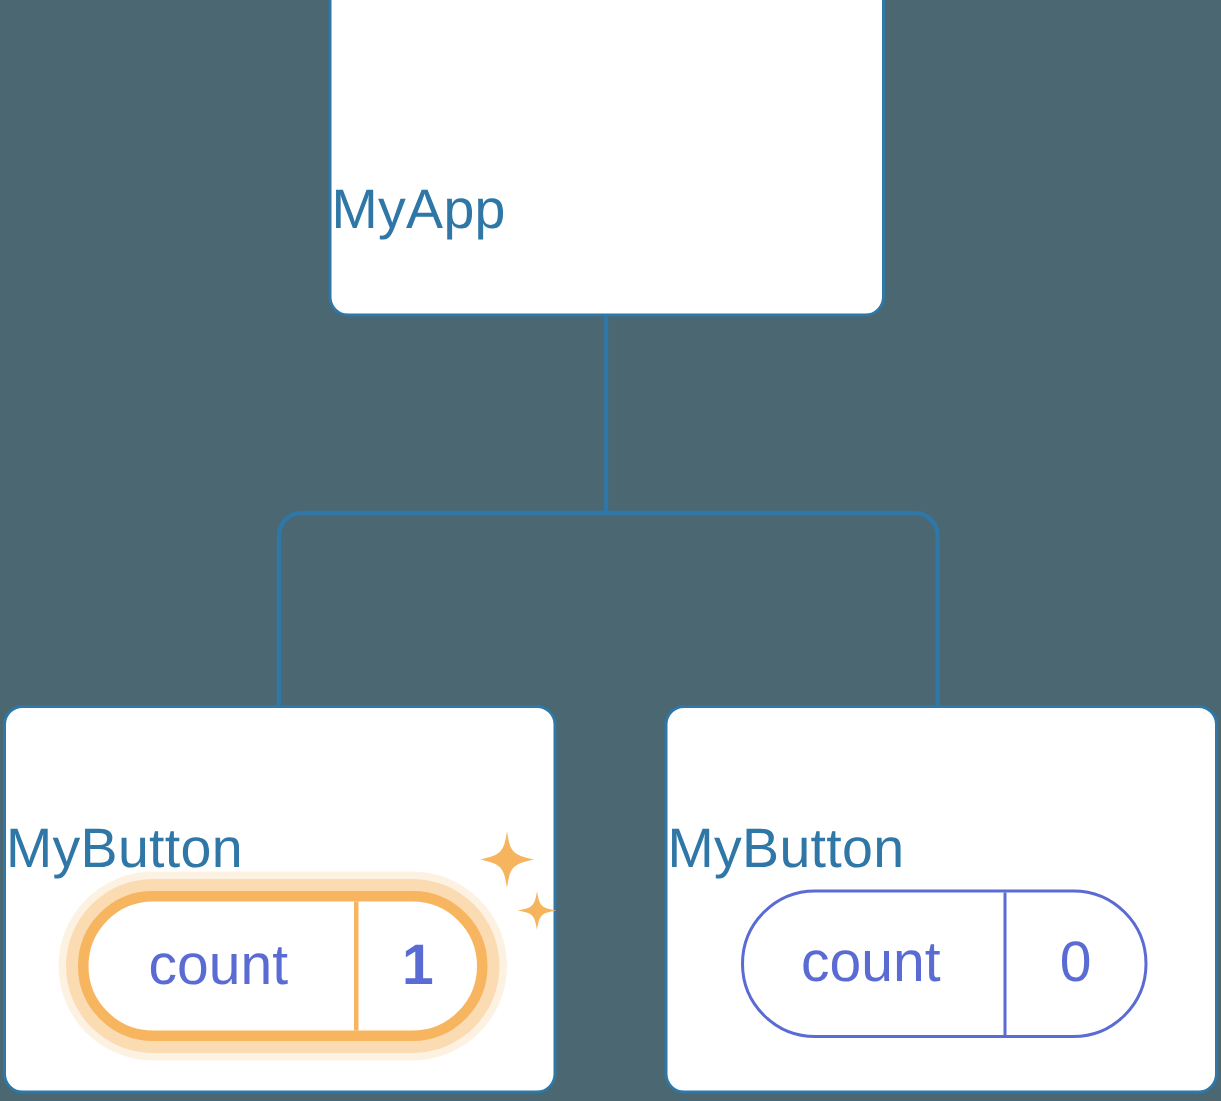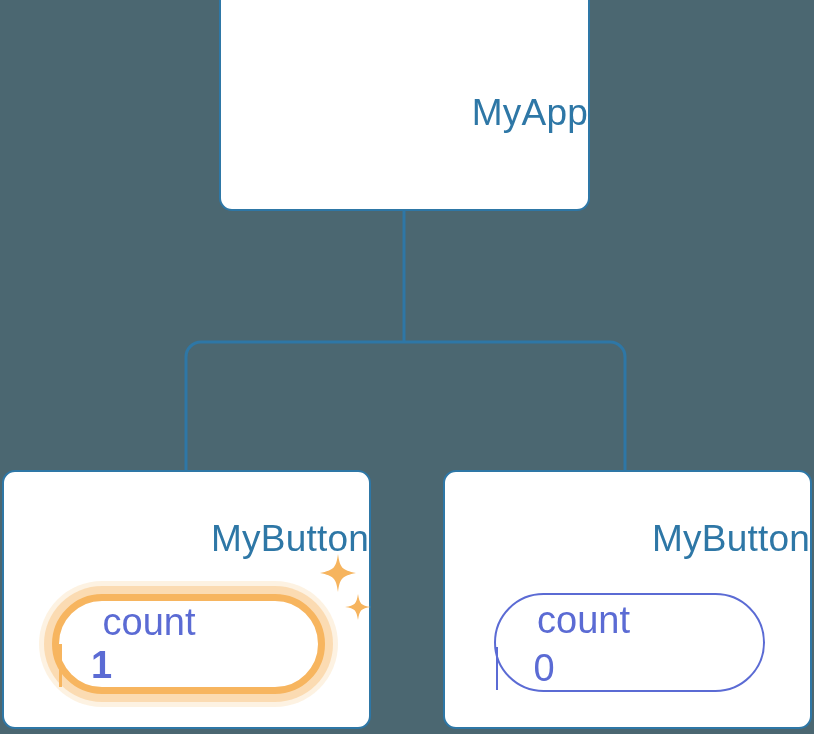--- a/index.html
+++ b/index.html
@@ -54,26 +54,27 @@
     left: 443px;
     top: 470px;
     width: 369px;
     height: 259px;
   }
 
   .card-title {
     position: absolute;
     left: 0;
     width: 100%;
-    text-align: right;
+    text-align: left;
     color: #2e77a6;
     font-size: 37px;
     font-weight: 400;
     letter-spacing: 0.2px;
     white-space: nowrap;
+    margin-top: 27px;
   }
   #card-myapp .card-title {
     top: 142px;
   }
   #card-mybutton-left .card-title,
   #card-mybutton-right .card-title {
     top: 46px;
   }
 
   
@@ -95,21 +96,20 @@
     width: 285px;
     height: 112px;
   }
 
   .pill {
     position: relative;
     display: flex;
     align-items: stretch;
     box-sizing: border-box;
     background: #ffffff;
-    flex-direction: column;
   }
 
   
   .pill.plain {
     width: 271px;
     height: 99px;
     border: 2px solid #5b6bd4;
     border-radius: 60px;
   }
 

